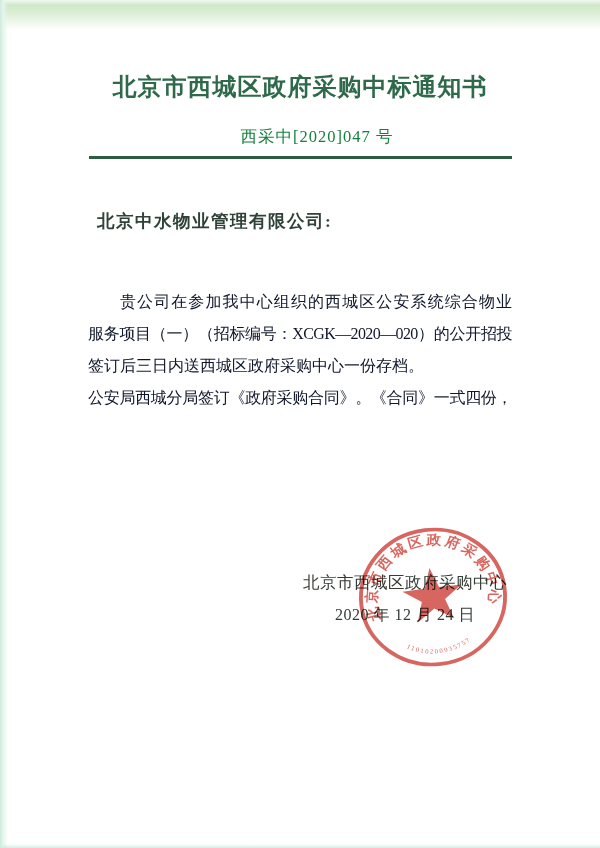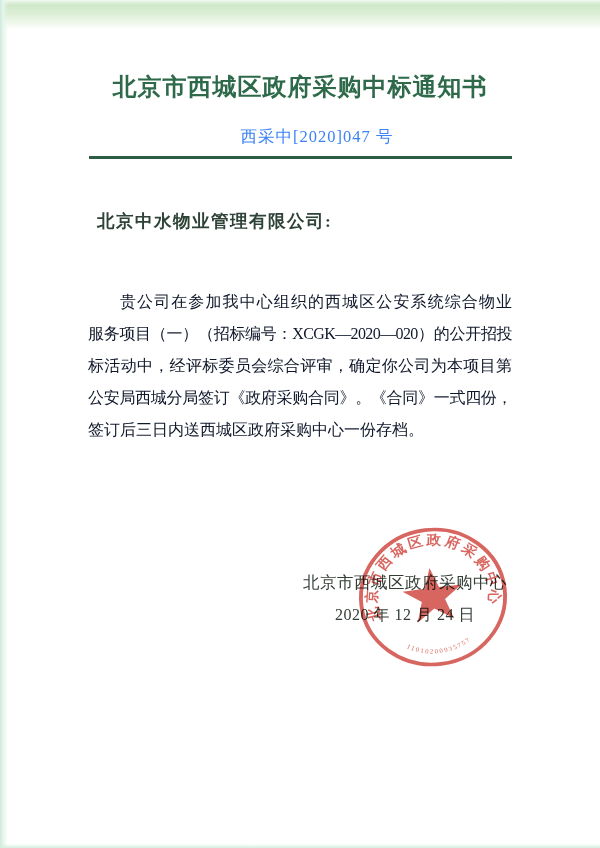--- a/index.html
+++ b/index.html
@@ -29,21 +29,21 @@
   .title{
     position:absolute;top:70px;left:0;right:0;
     margin:1px;text-align:center;
     font-size:24px;font-weight:bold;letter-spacing:1px;
     color:#2e6a4a;
   }
   .docno{
     position:absolute;top:126px;left:0;right:0;
     text-align:center;
     font-size:16.5px;letter-spacing:1px;
-    color:#3b82f6;
+    color:#15803d;
     padding-left:34px;
   }
   .rule{
     position:absolute;top:156px;left:89px;width:423px;height:3px;
     background:#2d5c44;
   }
   .addressee{
     position:absolute;top:209px;left:97px;
     font-size:17.5px;font-weight:bold;letter-spacing:1.5px;
     color:#2e4237;
@@ -99,23 +99,22 @@
 
   <div class="docno">西采中[2020]047 号</div>
 
   <div class="rule"></div>
 
   <div class="addressee">北京中水物业管理有限公司:</div>
 
   <div class="body">
     <div class="bline indent"><span>贵公司在参加我中心组织的西城区公安系统综合物业</span></div>
     <div class="bline squeeze"><span>服务项目（一）（招标编号：XCGK—2020—020）的公开招投</span></div>
-    <div class="bline"><span>标活动中，经评标委员会综合评审，确定你公司为本项目第</span></div>
+    <div class="bline last"><span>签订后三日内送西城区政府采购中心一份存档。</span></div>
     <div class="bline squeeze"><span>公安局西城分局签订《政府采购合同》。《合同》一式四份，</span></div>
-    <div class="bline last"><span>签订后三日内送西城区政府采购中心一份存档。</span></div>
   </div>
 
   <div class="signature">
     <div class="sig-org">北京市西城区政府采购中心</div>
     <div class="sig-date">2020 年 12 月 24 日</div>
   </div>
 
   <div class="seal">
     <svg viewBox="0 0 156 156" width="152" height="142" preserveAspectRatio="none">
       <defs>

